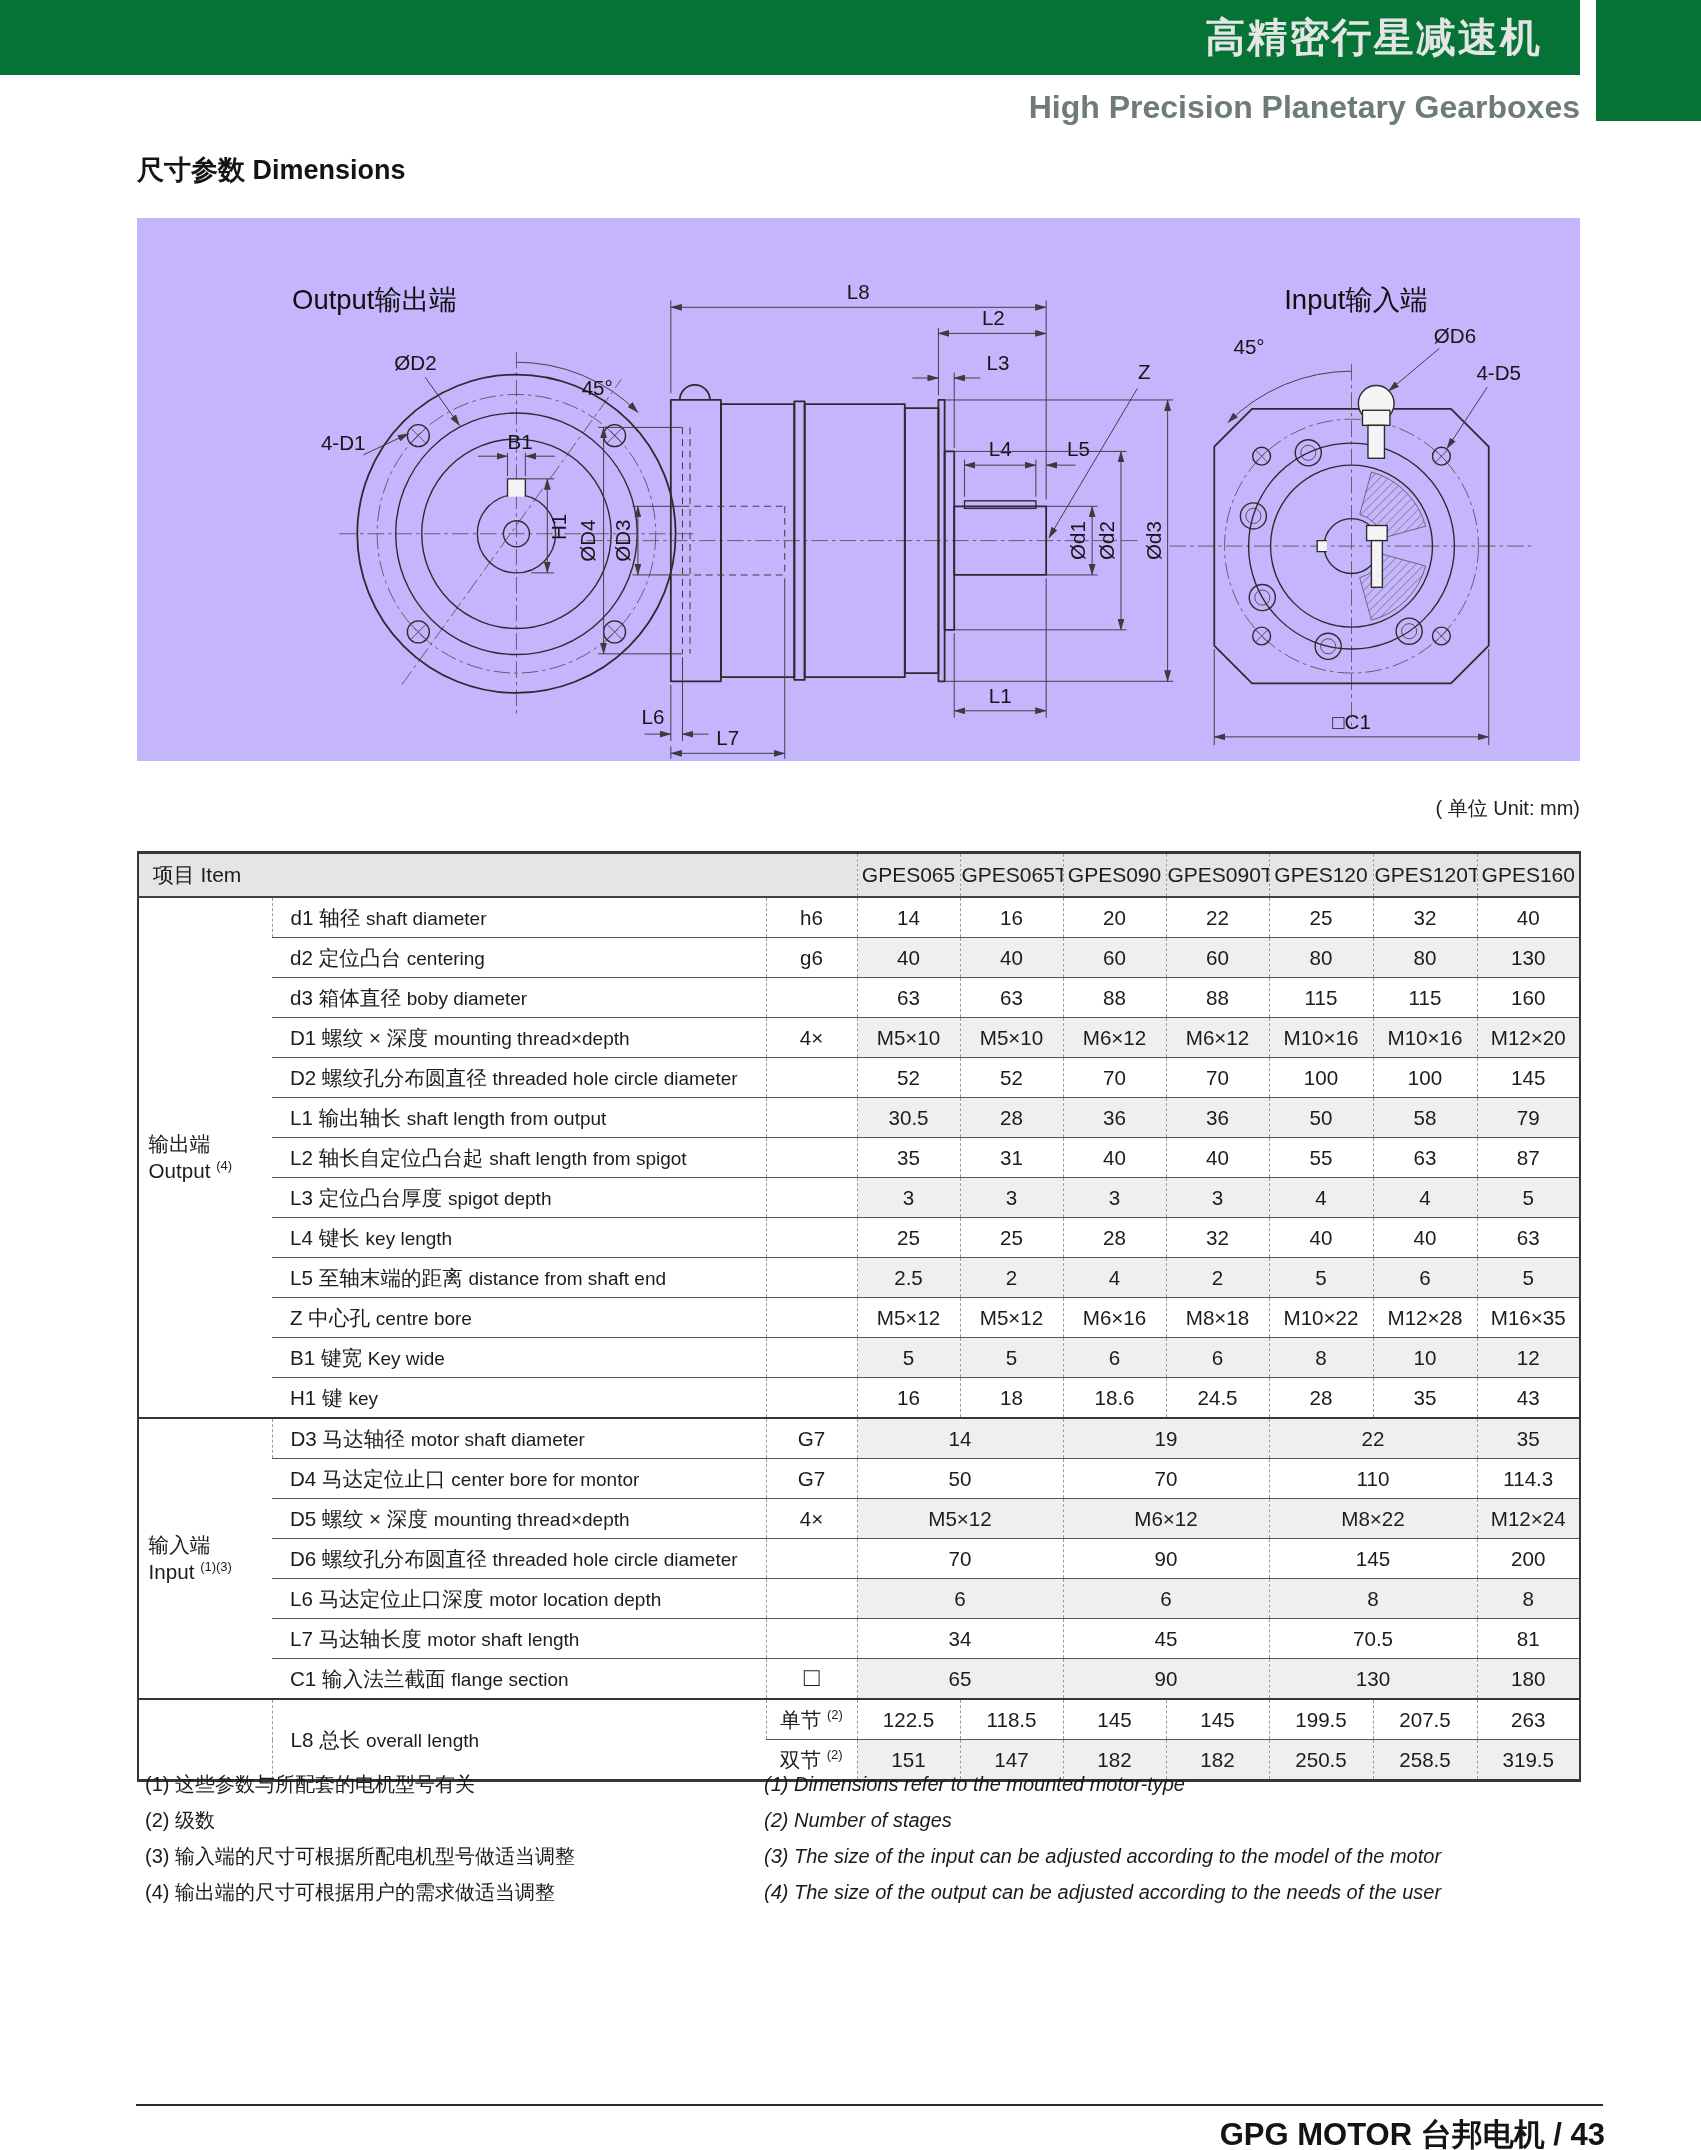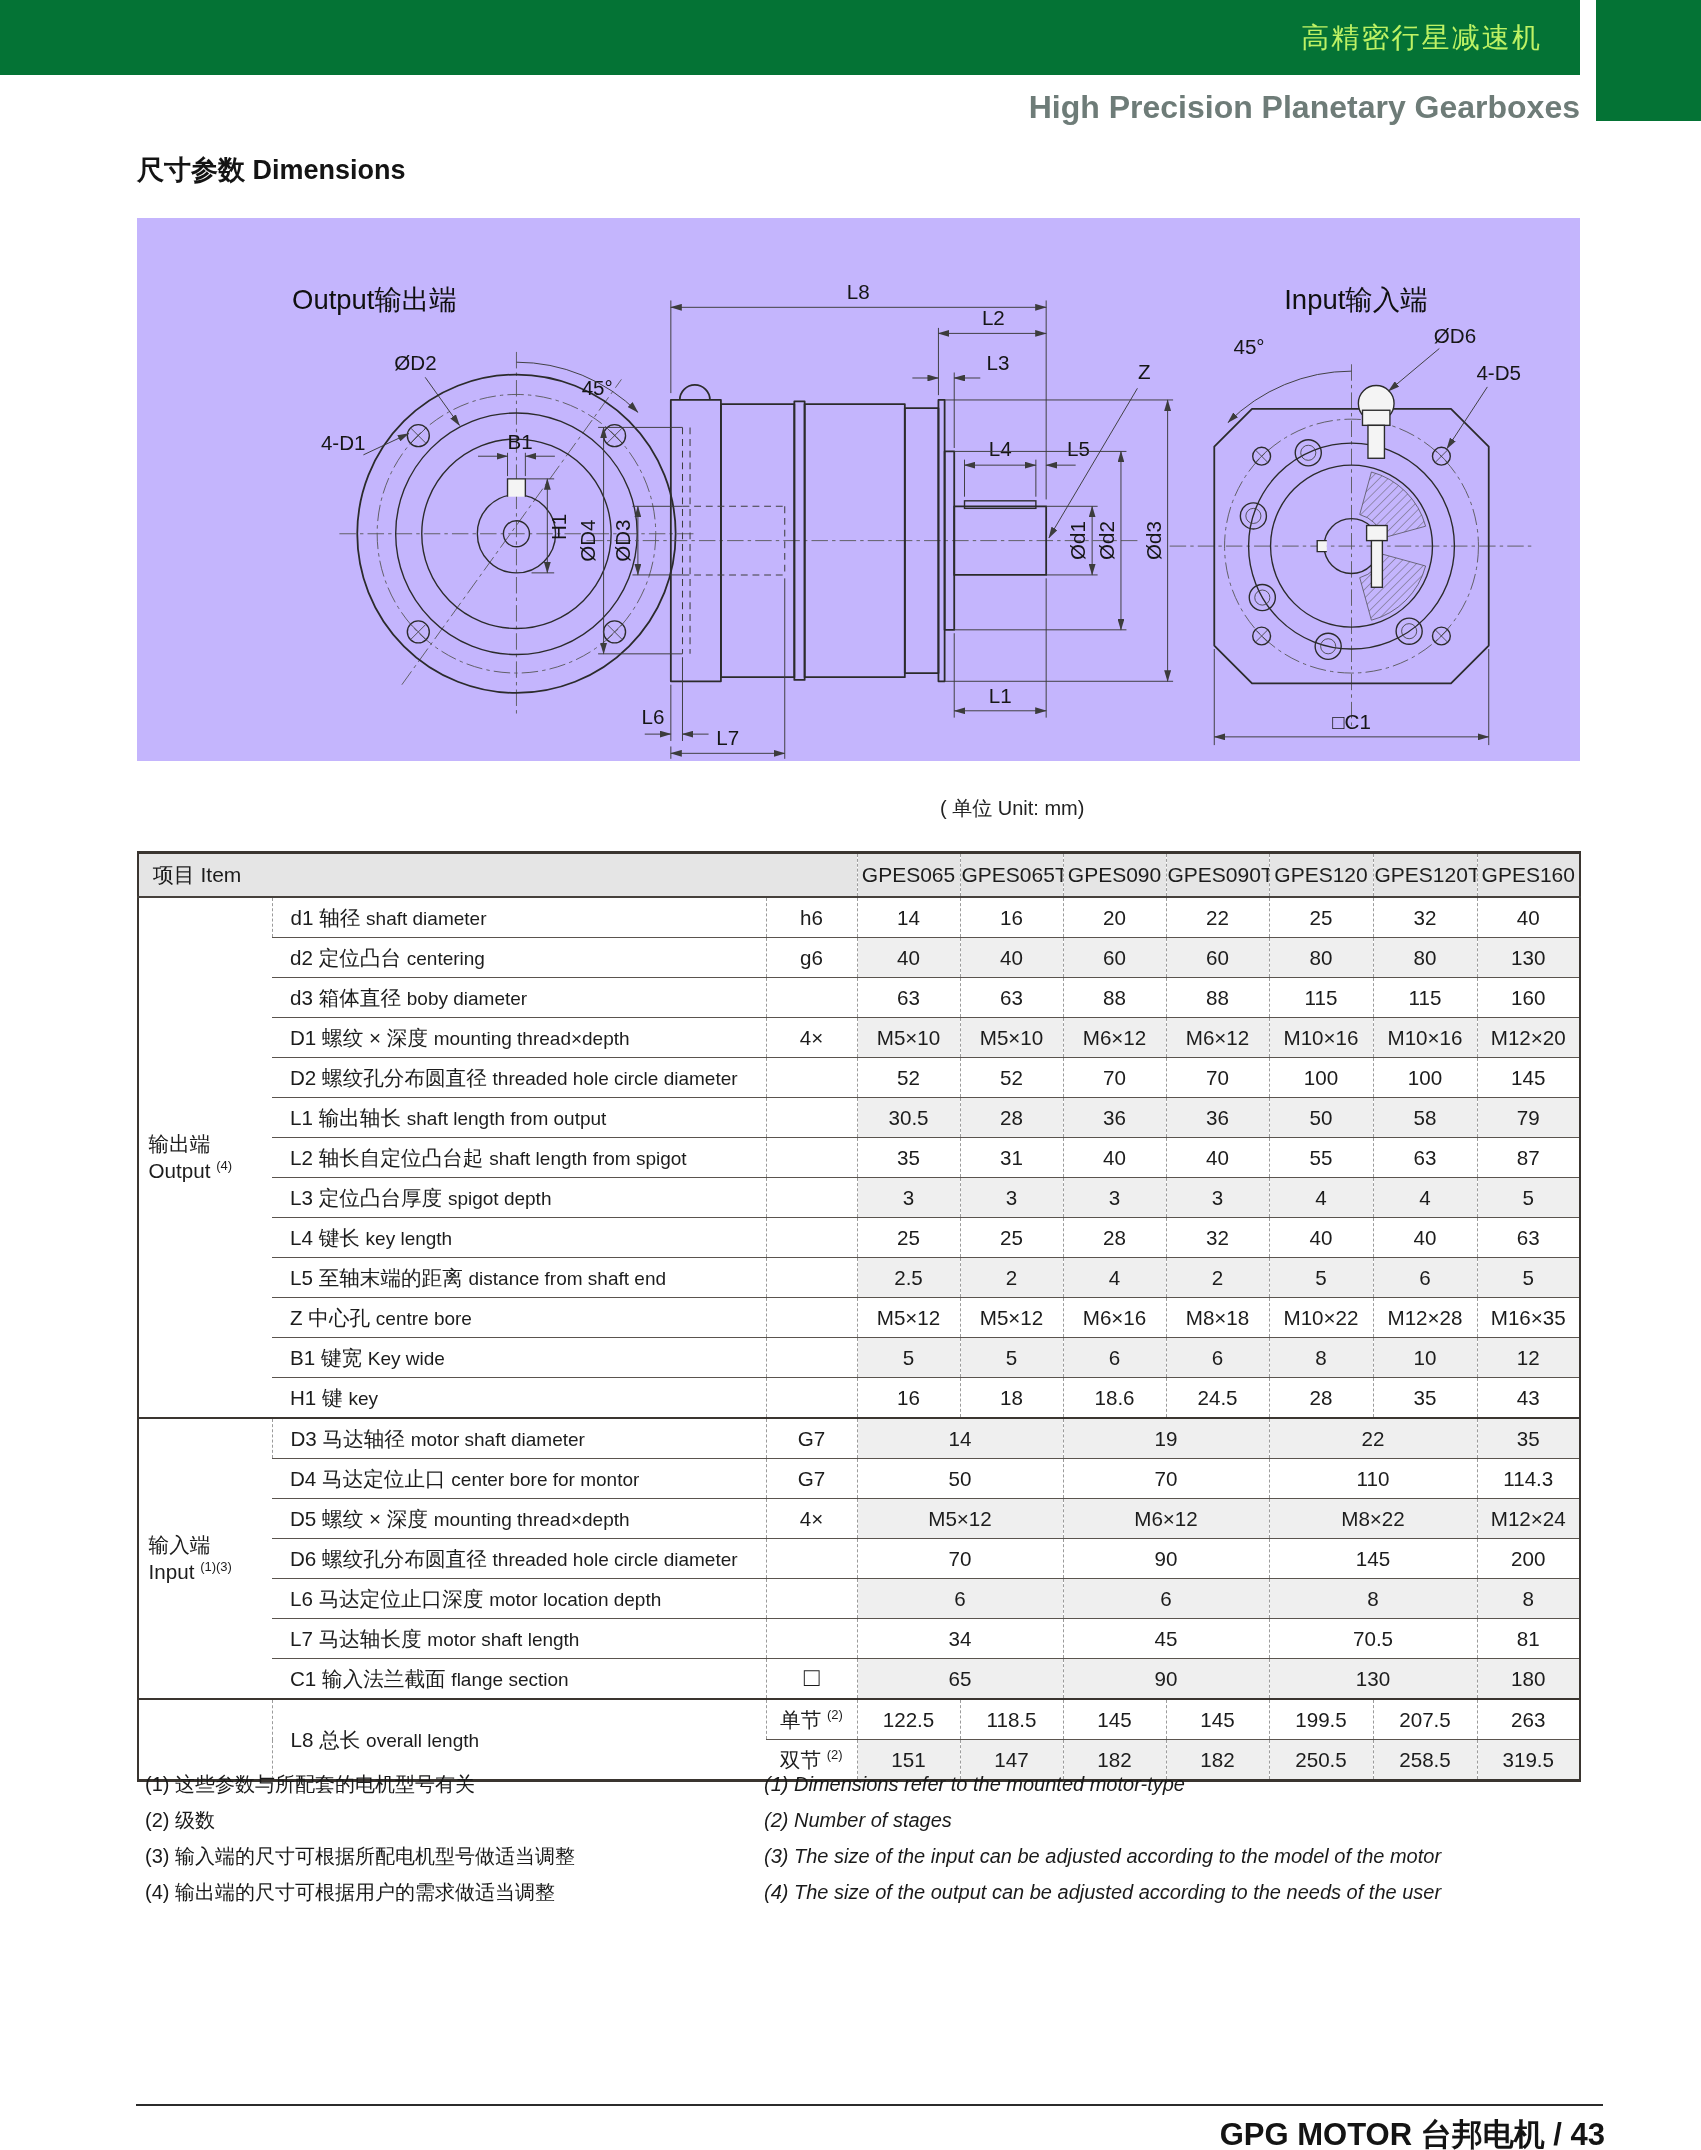--- a/index.html
+++ b/index.html
@@ -1,28 +1,28 @@
 <!DOCTYPE html>
 <html style="font-size:11px"><head>
 <meta charset="utf-8">
 <style>
   html,body{margin:0;padding:0;background:#ffffff;}
   body{font-family:"Liberation Sans","DejaVu Sans",sans-serif;color:#1c1c1c;}
   #page{position:relative;width:1702px;height:2151px;background:#fff;overflow:hidden;}
 
   
   .banner{position:absolute;left:0;top:0;width:1580px;height:75px;background:#047335;}
-  .banner .t{position:absolute;right:38px;top:0;line-height:75px;font-size:28px;font-weight:normal;color:#bef264;letter-spacing:2.1px;}
+  .banner .t{position:absolute;right:38px;top:0;line-height:75px;font-size:40px;font-weight:bold;color:#e5e5e5;letter-spacing:2.1px;}
   .strip{position:absolute;left:1596px;top:0;width:106px;height:121px;background:#047335;}
   .subtitle{position:absolute;left:686px;top:89px;width:894px;text-align:right;font-size:32px;font-weight:bold;color:#6e7c78;}
   .secTitle{position:absolute;left:137px;top:152px;font-size:27px;font-weight:bold;color:#141414;}
 
   
   .panel{position:absolute;left:137px;top:218px;width:1443px;height:543px;background:#c4b5fd;}
-  .unit{position:absolute;left:940px;top:795px;width:688px;font-size:20px;color:#222;}
+  .unit{position:absolute;left:892px;top:795px;width:688px;text-align:right;font-size:20px;color:#222;}
 
   svg .ol{stroke:#2b2b2b;stroke-width:2.6;fill:none;stroke-linejoin:round;}
   svg .ol2{stroke:#2b2b2b;stroke-width:2;fill:none;}
   svg .dim{stroke:#3c3c3c;stroke-width:1.4;fill:none;}
   svg .cl{stroke:#555;stroke-width:1.3;stroke-dasharray:24 6 5 6;fill:none;}
   svg .dsh{stroke:#3f3f3f;stroke-width:1.5;stroke-dasharray:10 7;fill:none;}
   svg .thin{stroke:#3c3c3c;stroke-width:1.2;fill:none;}
   svg .dlab{font-size:30px;fill:#161616;}
   svg .dtitle{font-size:40px;fill:#101010;}
   svg .mask{fill:#f4f4f4;}

